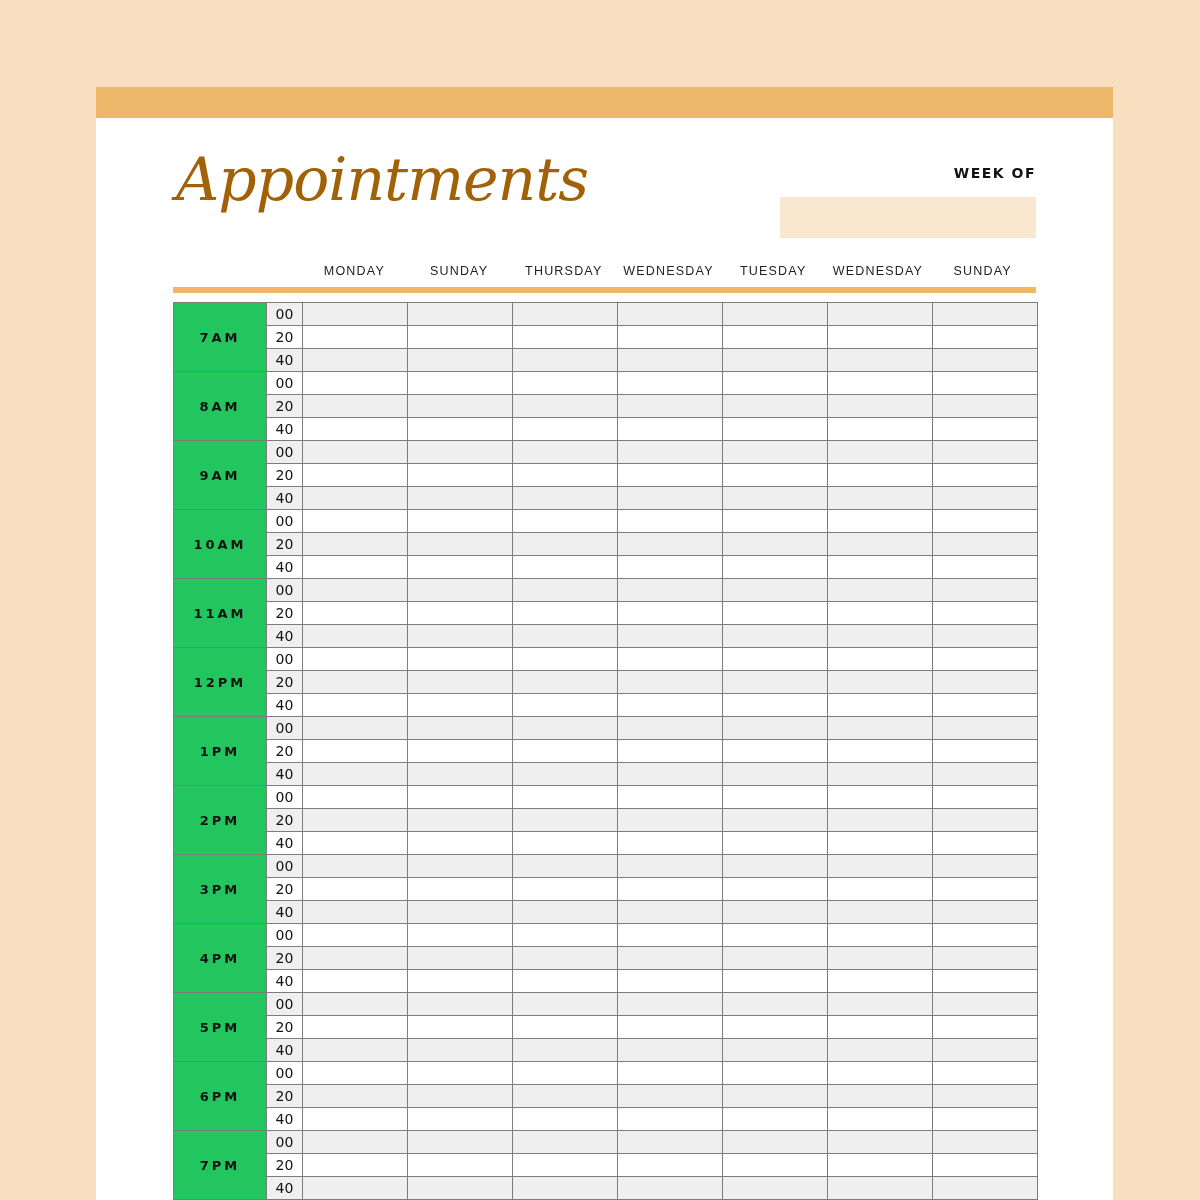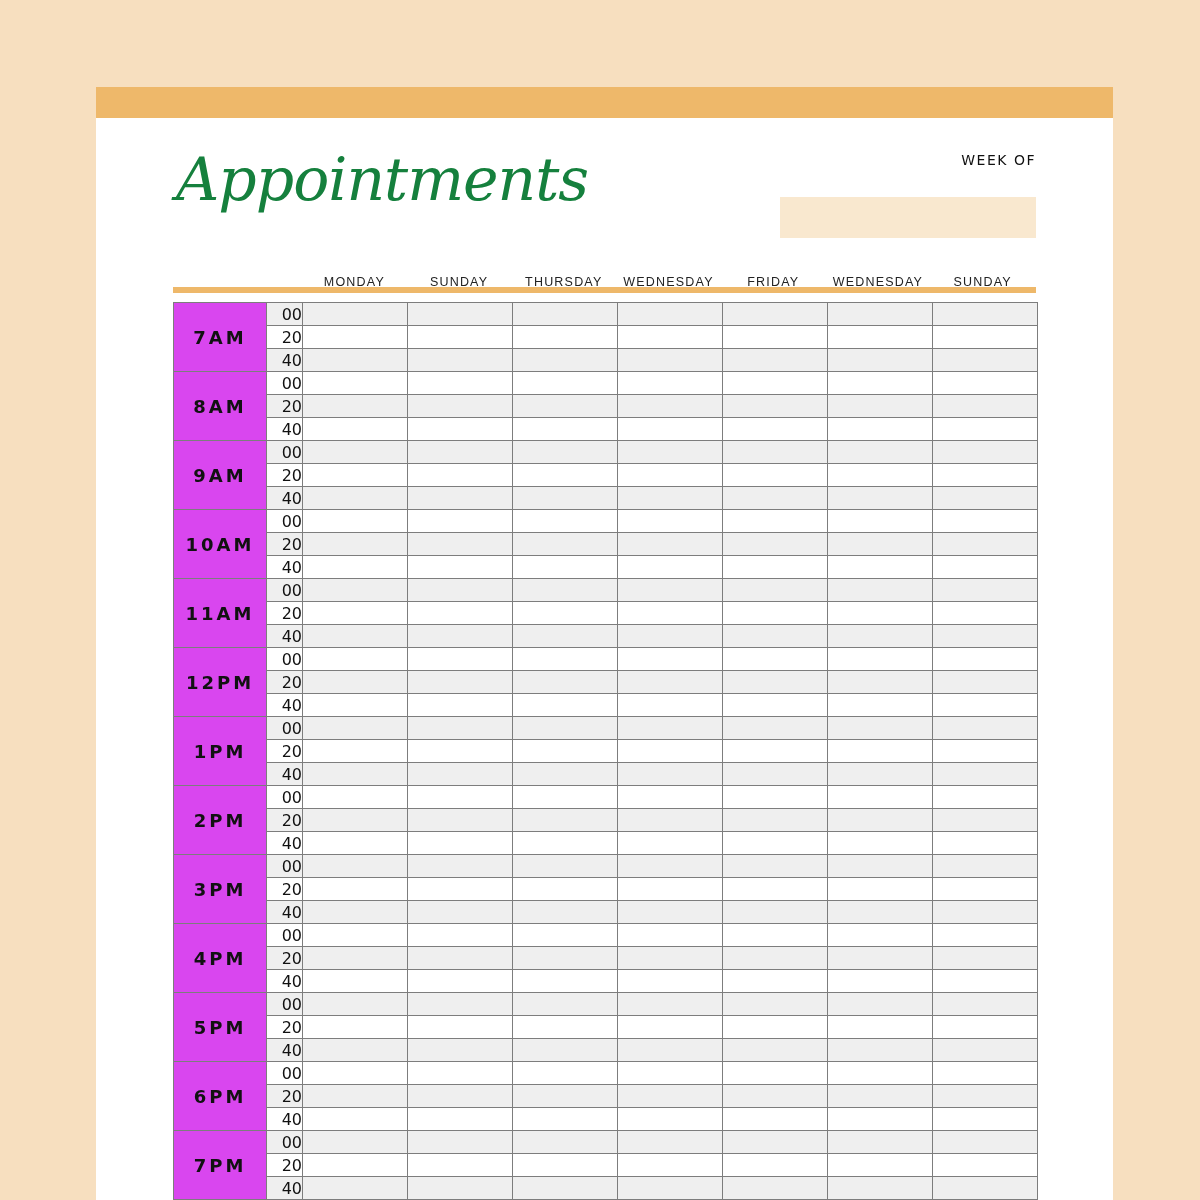--- a/index.html
+++ b/index.html
@@ -1,46 +1,46 @@
 <!DOCTYPE html>
 <html><head>
 <meta charset="utf-8">
 <style>
   html, body { margin:0; padding:0; }
   body { width:1200px; height:1200px; background:#f7dfbf; position:relative; overflow:hidden; font-family:"Liberation Sans", sans-serif; }
   .page { position:absolute; left:96px; top:87px; width:1017px; height:1200px; background:#ffffff; }
   .topbar { position:absolute; left:0; top:0; width:100%; height:31px; background:#eeb86a; }
-  .title { position:absolute; left:80px; top:62px; font-family:"DejaVu Serif", serif; font-style:italic; font-size:60px; color:#15803d; letter-spacing:-1px; line-height:1; }
-  .weekof-label { position:absolute; right:77px; top:65px; font-family:"DejaVu Sans", sans-serif; font-weight:normal; font-size:14px; letter-spacing:1.5px; color:#111; }
+  .title { position:absolute; left:80px; top:62px; font-family:"DejaVu Serif", serif; font-style:italic; font-size:60px; color:#a16207; letter-spacing:-1px; line-height:1; }
+  .weekof-label { position:absolute; right:77px; top:78px; font-family:"DejaVu Sans", sans-serif; font-weight:bold; font-size:14px; letter-spacing:1.5px; color:#111; }
   .weekof-box { position:absolute; left:684px; top:110px; width:256px; height:41px; background:#f9e8cf; }
-  .days { position:absolute; left:206px; top:188px; width:733px; height:18px; display:flex; }
+  .days { position:absolute; left:206px; top:177px; width:733px; height:18px; display:flex; }
   .days span { flex:1; text-align:center; font-size:12.5px; letter-spacing:1.2px; color:#222; }
   .orangeline { position:absolute; left:77px; top:200px; width:863px; height:6px; background:#eeb86a; }
   table { position:absolute; left:77px; top:215px; border-collapse:collapse; table-layout:fixed; }
   td { border:1px solid #7d7d7d; padding:0; height:22px; }
-  td.hour { width:92px; background:#d946ef; text-align:center; font-family:"DejaVu Sans", sans-serif; font-weight:bold; font-size:18px; letter-spacing:3px; color:#111; }
-  td.min { width:35px; text-align:right; font-family:"DejaVu Sans", sans-serif; font-size:16px; color:#111; }
+  td.hour { width:92px; background:#22c55e; text-align:center; font-family:"DejaVu Sans", sans-serif; font-weight:bold; font-size:13px; letter-spacing:3px; color:#111; }
+  td.min { width:35px; text-align:center; font-family:"DejaVu Sans", sans-serif; font-size:14px; color:#111; }
   td.cell { width:104px; }
   tr.g td.min, tr.g td.cell { background:#efefef; }
   tr.w td.min, tr.w td.cell { background:#ffffff; }
 </style>
 </head>
 <body>
 
 <div class="page">
   <div class="topbar"></div>
   <div class="title">Appointments</div>
   <div class="weekof-label">WEEK OF</div>
   <div class="weekof-box"></div>
   <div class="days" id="days">
       <span>MONDAY</span>
       <span>SUNDAY</span>
       <span>THURSDAY</span>
       <span>WEDNESDAY</span>
-      <span>FRIDAY</span>
+      <span>TUESDAY</span>
       <span>WEDNESDAY</span>
       <span>SUNDAY</span>
     </div>
   <div class="orangeline"></div>
   <table>
       <tbody id="grid">
         <tr class="g">
           <td class="hour" rowspan="3">7AM</td>
           <td class="min">00</td>
           <td class="cell"></td>

